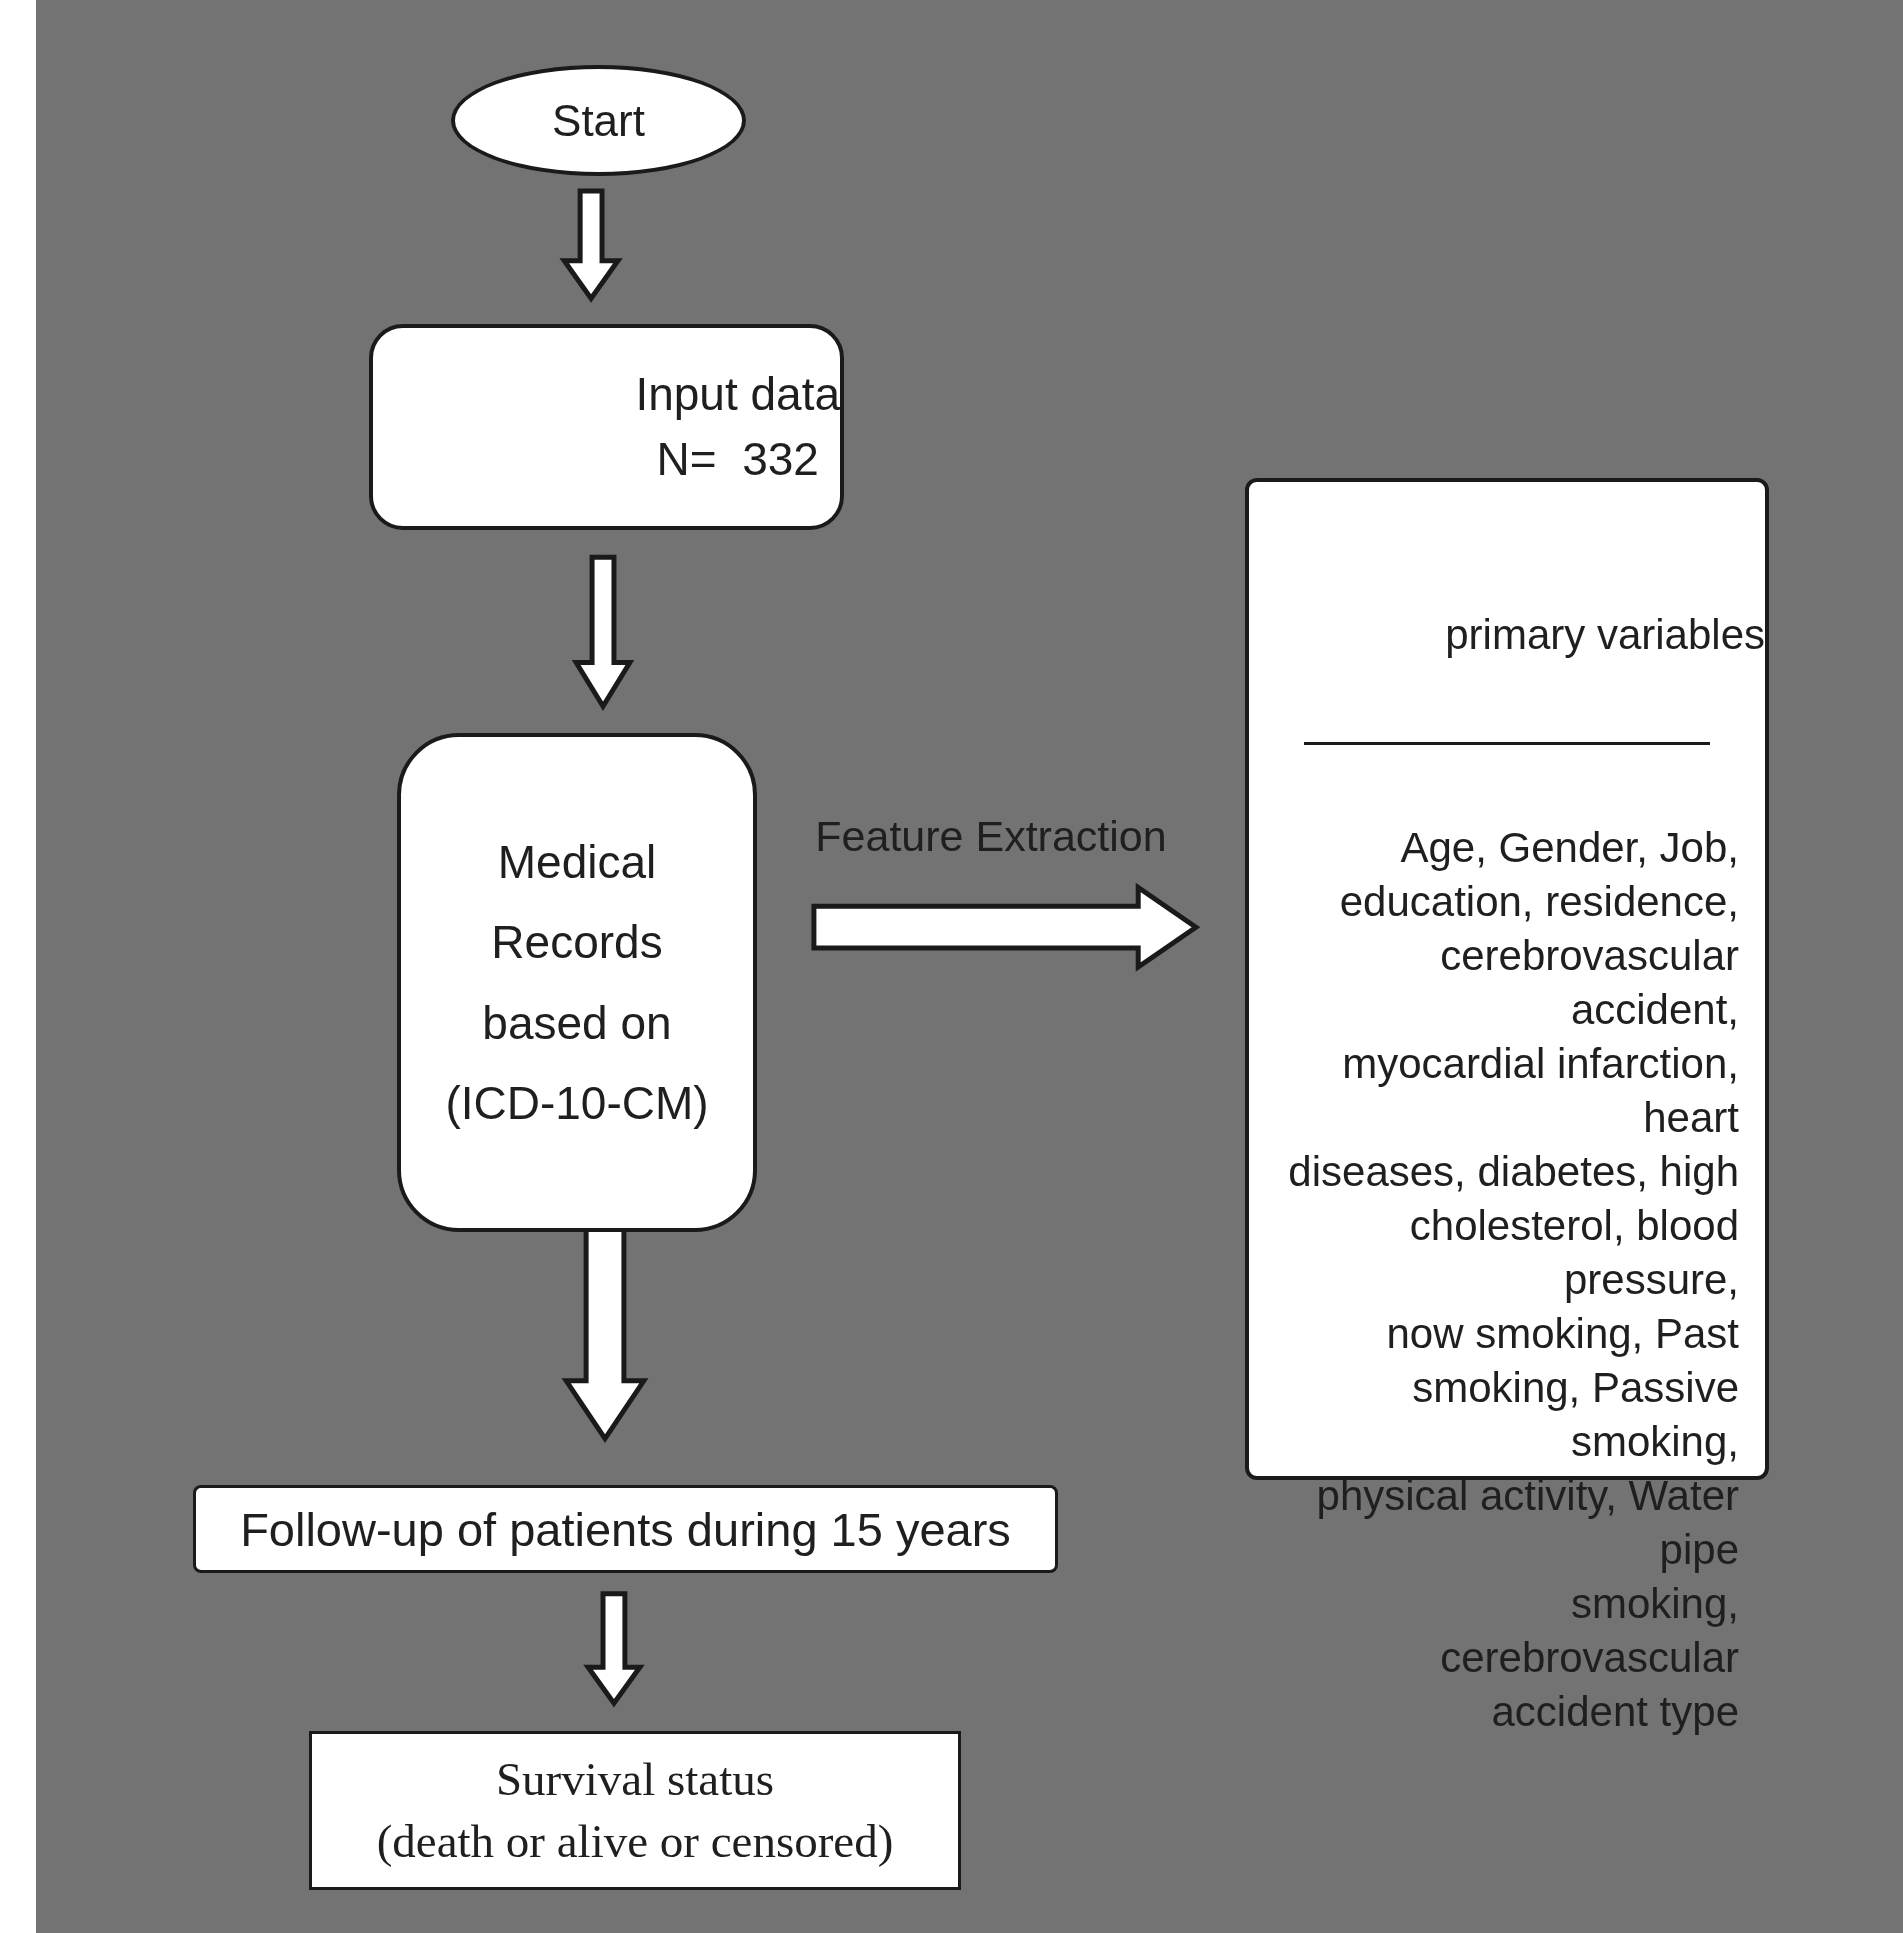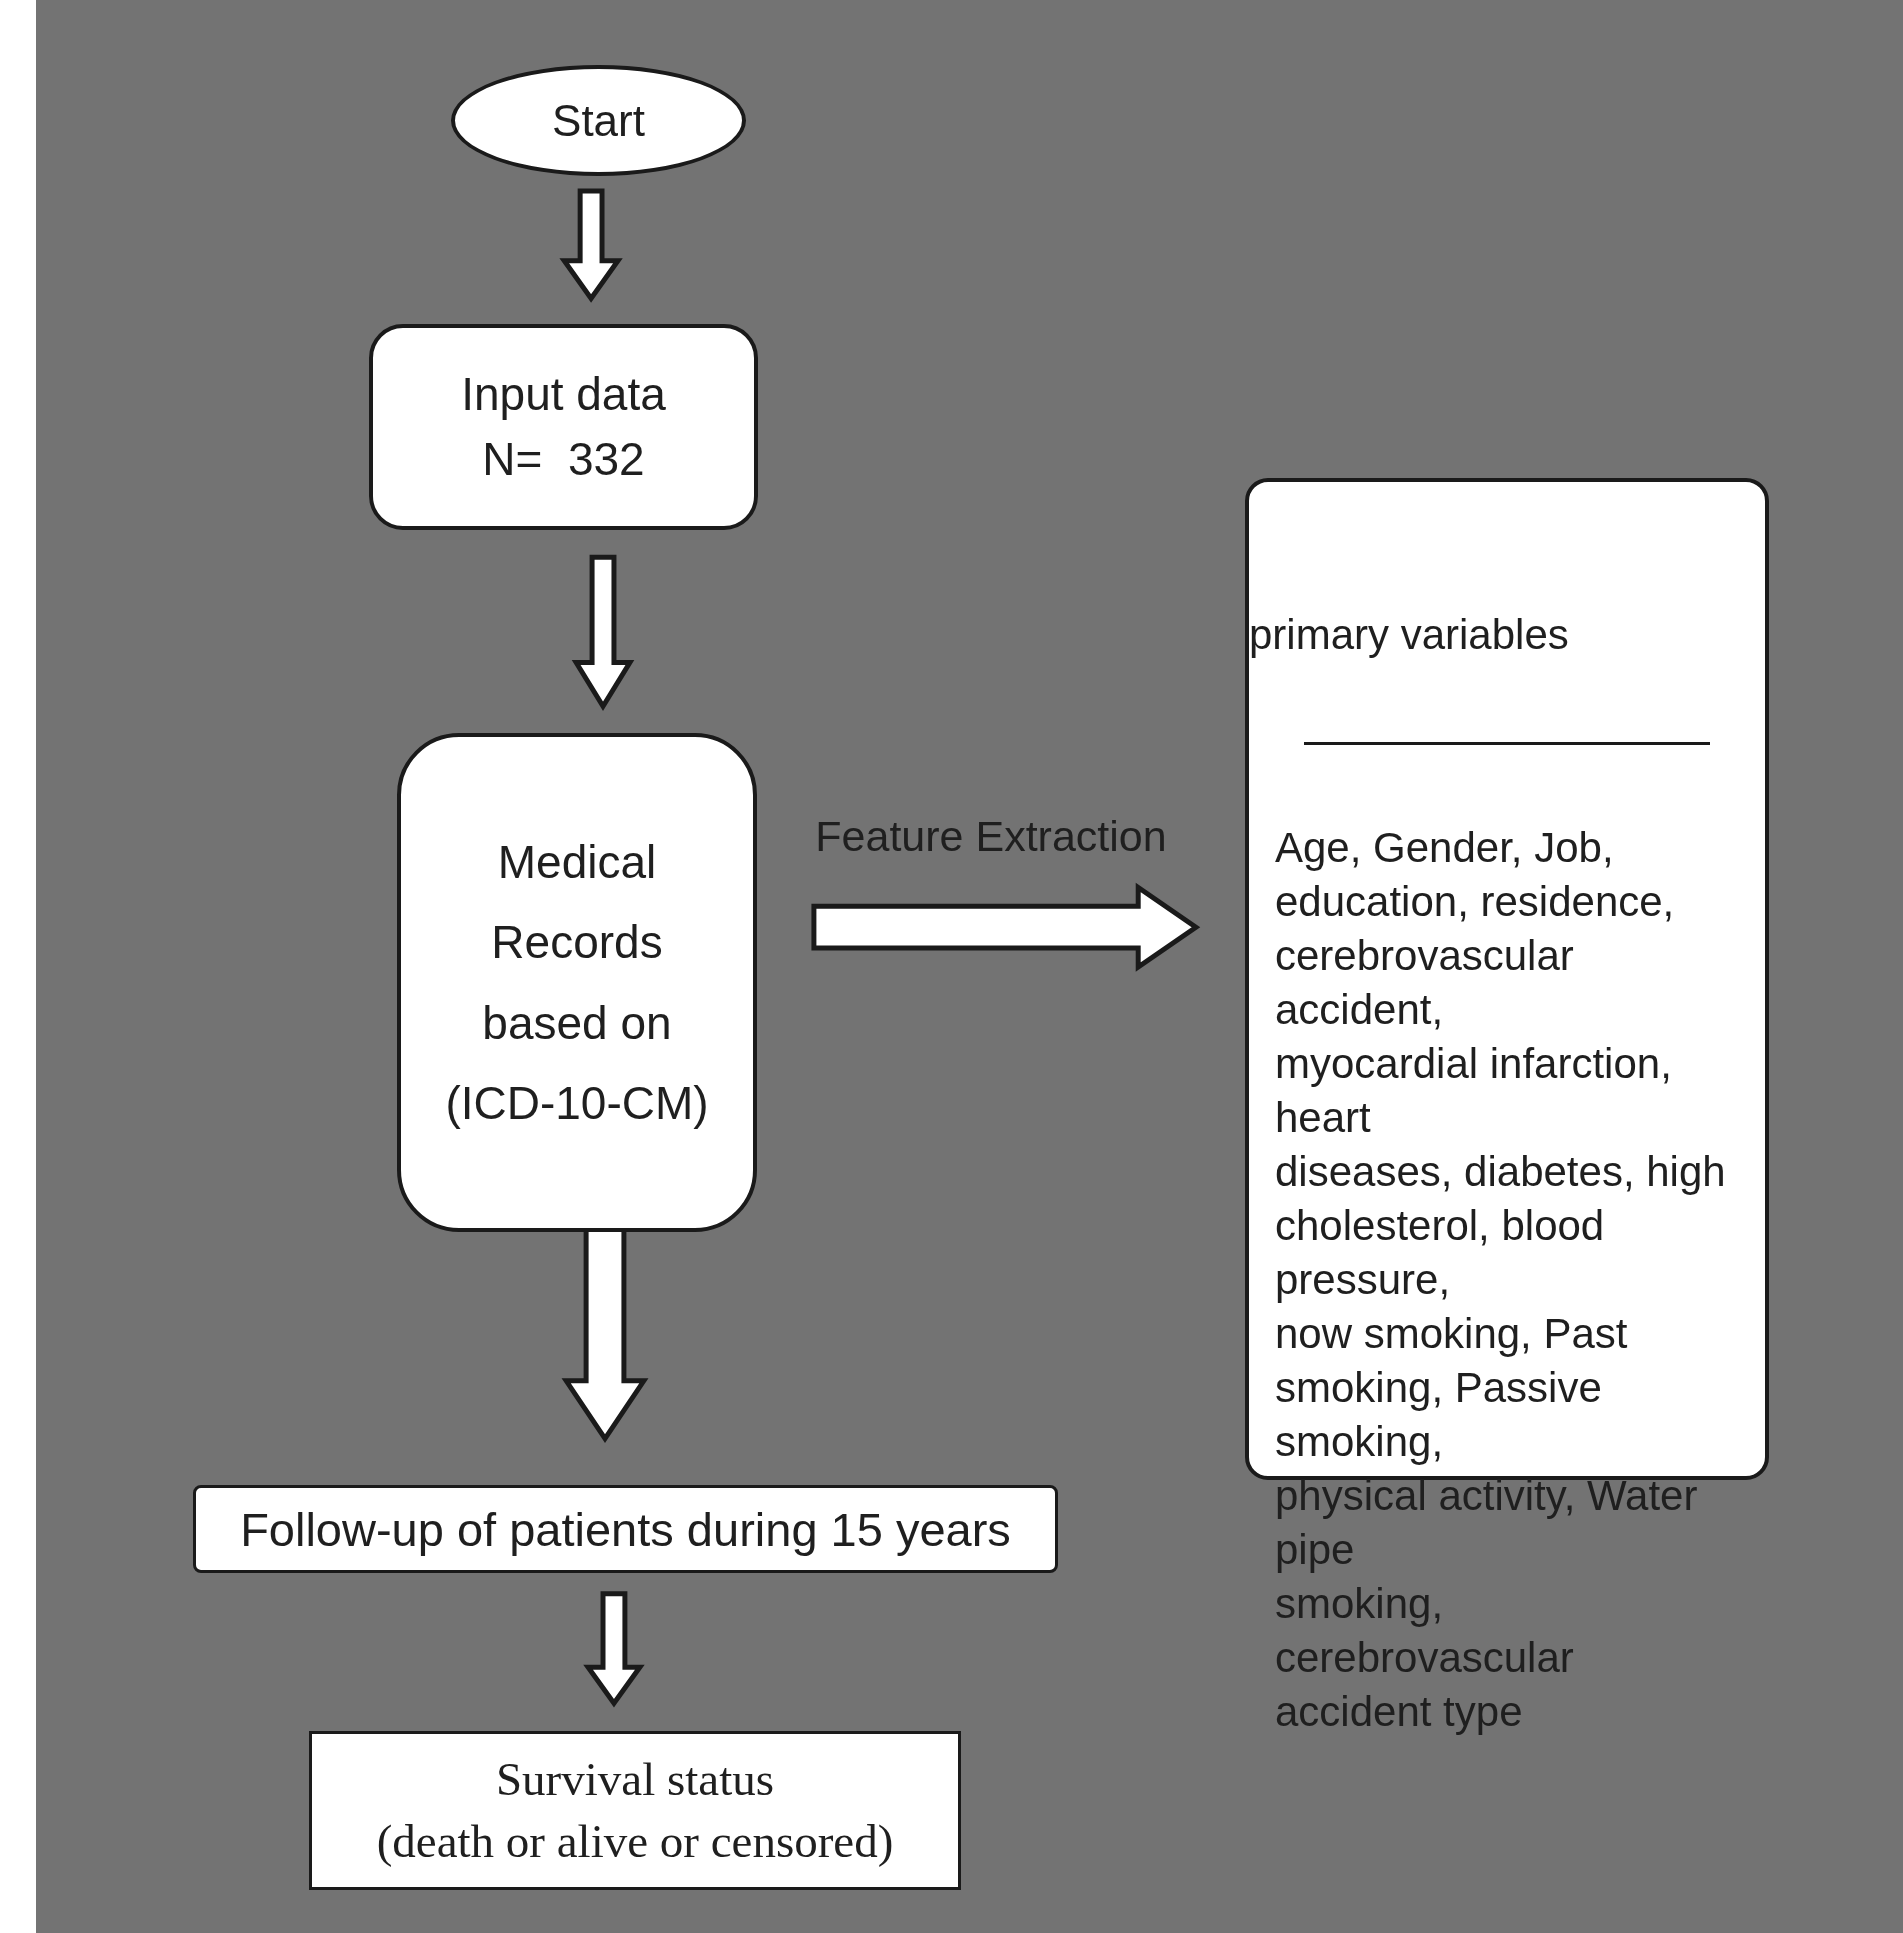--- a/index.html
+++ b/index.html
@@ -23,36 +23,37 @@
     justify-content: center;
     text-align: center;
     white-space: pre-wrap;
   }
   .oval {
     left: 415px; top: 65px; width: 295px; height: 111px;
     border-radius: 50%;
     font-size: 44px;
   }
   .input-box {
-    left: 333px; top: 324px; width: 389px; height: 206px;
+    left: 333px; top: 324px; width: 475px; height: 206px;
     border-radius: 34px;
     font-size: 46px;
     line-height: 1.42;
+    justify-content: flex-end;
   }
   .medical-box {
     left: 361px; top: 733px; width: 360px; height: 499px;
     border-radius: 62px;
     font-size: 46px;
     line-height: 1.74;
   }
   .pv-box {
     left: 1209px; top: 478px; width: 524px; height: 1002px;
-    border-radius: 23px;
+    border-radius: 12px;
     display: block;
-    text-align: left;
+    text-align: right;
   }
   .pv-heading {
     margin-top: 92px;
     font-size: 42px;
     line-height: 50px;
     white-space: pre-wrap;
   }
   .pv-divider {
     border: none;
     border-top: 3px solid #1a1a1a;

